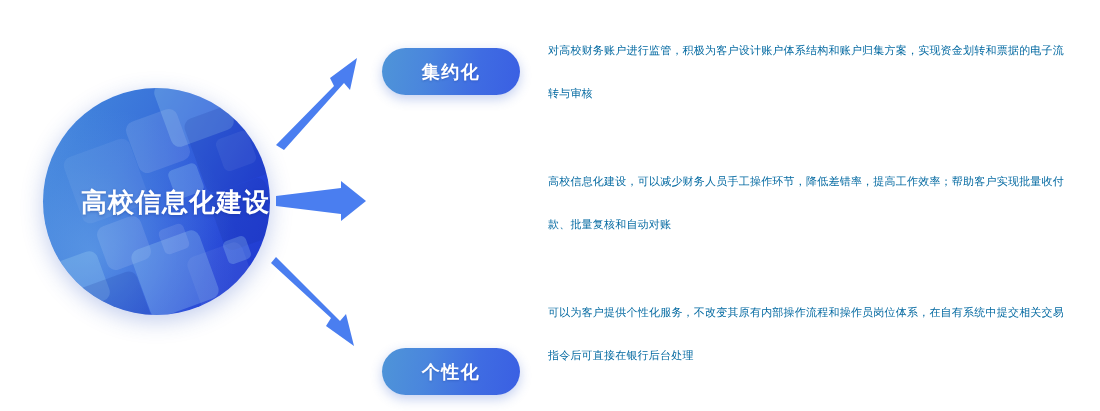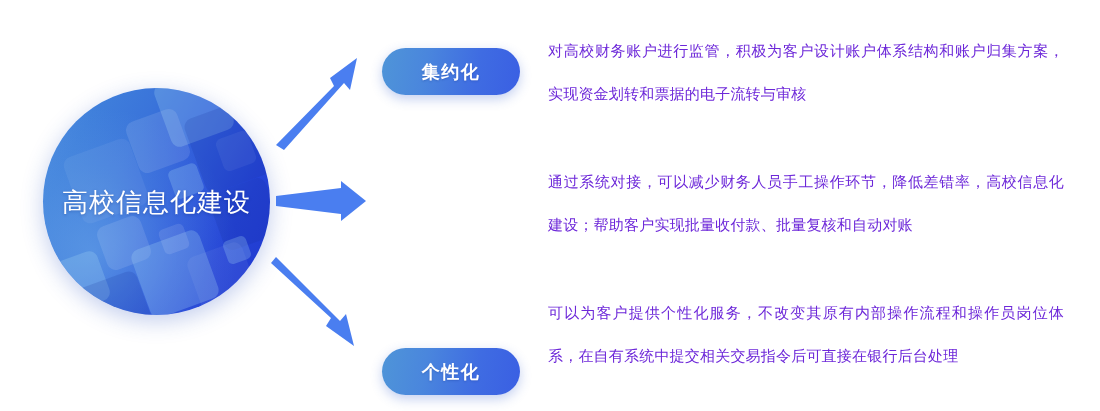--- a/index.html
+++ b/index.html
@@ -63,24 +63,24 @@
   .sq.dark  { background: rgba(18, 44, 150, 0.16); }
   .sq.light { background: rgba(168, 215, 245, 0.26); }
   .sq.faint { background: rgba(255, 255, 255, 0.06); }
 
   .hub-label {
     position: absolute;
     left: 0;
     right: 0;
     top: 50%;
     transform: translateY(-50%);
-    text-align: center;
+    text-align: right;
     color: #ffffff;
     font-size: 26px;
-    font-weight: normal;
+    font-weight: bold;
     letter-spacing: 1px;
     text-shadow: 0 1px 3px rgba(15, 40, 120, 0.35);
     white-space: nowrap;
   }
 
   
   .arrow-layer {
     position: absolute;
     left: 0;
     top: 0;
@@ -112,22 +112,22 @@
   }
   .pill-1 { top: 48px; }
   .pill-2 { top: 179px; }
   .pill-3 { top: 310px; margin-top: 38px; }
 
   
   .desc {
     position: absolute;
     left: 548px;
     width: 516px;
-    color: #6d28d9;
-    font-size: 15px;
+    color: #0369a1;
+    font-size: 11px;
     line-height: 43px;
     letter-spacing: 0.2px;
     text-align: justify;
   }
   .desc-1 { top: 29px; }
   .desc-2 { top: 160px; }
   .desc-3 { top: 291px; }
 </style>
 </head>
 <body>
@@ -168,20 +168,20 @@
     <g>
       <path d="M276 257 L340 321 L346 314 L354 346 L326 326 L331 318 L271 263 Z" fill="#4a7ef0"></path>
     </g>
   </svg>
 
   <div class="pill pill-1">
     <span class="pill-label">集约化</span>
   </div>
   <div class="desc desc-1">对高校财务账户进行监管，积极为客户设计账户体系结构和账户归集方案，实现资金划转和票据的电子流转与审核</div>
 
-  <div class="desc desc-2">通过系统对接，可以减少财务人员手工操作环节，降低差错率，高校信息化建设；帮助客户实现批量收付款、批量复核和自动对账</div>
+  <div class="desc desc-2">高校信息化建设，可以减少财务人员手工操作环节，降低差错率，提高工作效率；帮助客户实现批量收付款、批量复核和自动对账</div>
 
   <div class="pill pill-3">
     <span class="pill-label">个性化</span>
   </div>
   <div class="desc desc-3">可以为客户提供个性化服务，不改变其原有内部操作流程和操作员岗位体系，在自有系统中提交相关交易指令后可直接在银行后台处理</div>
 
 </div>
 
 </body></html>

